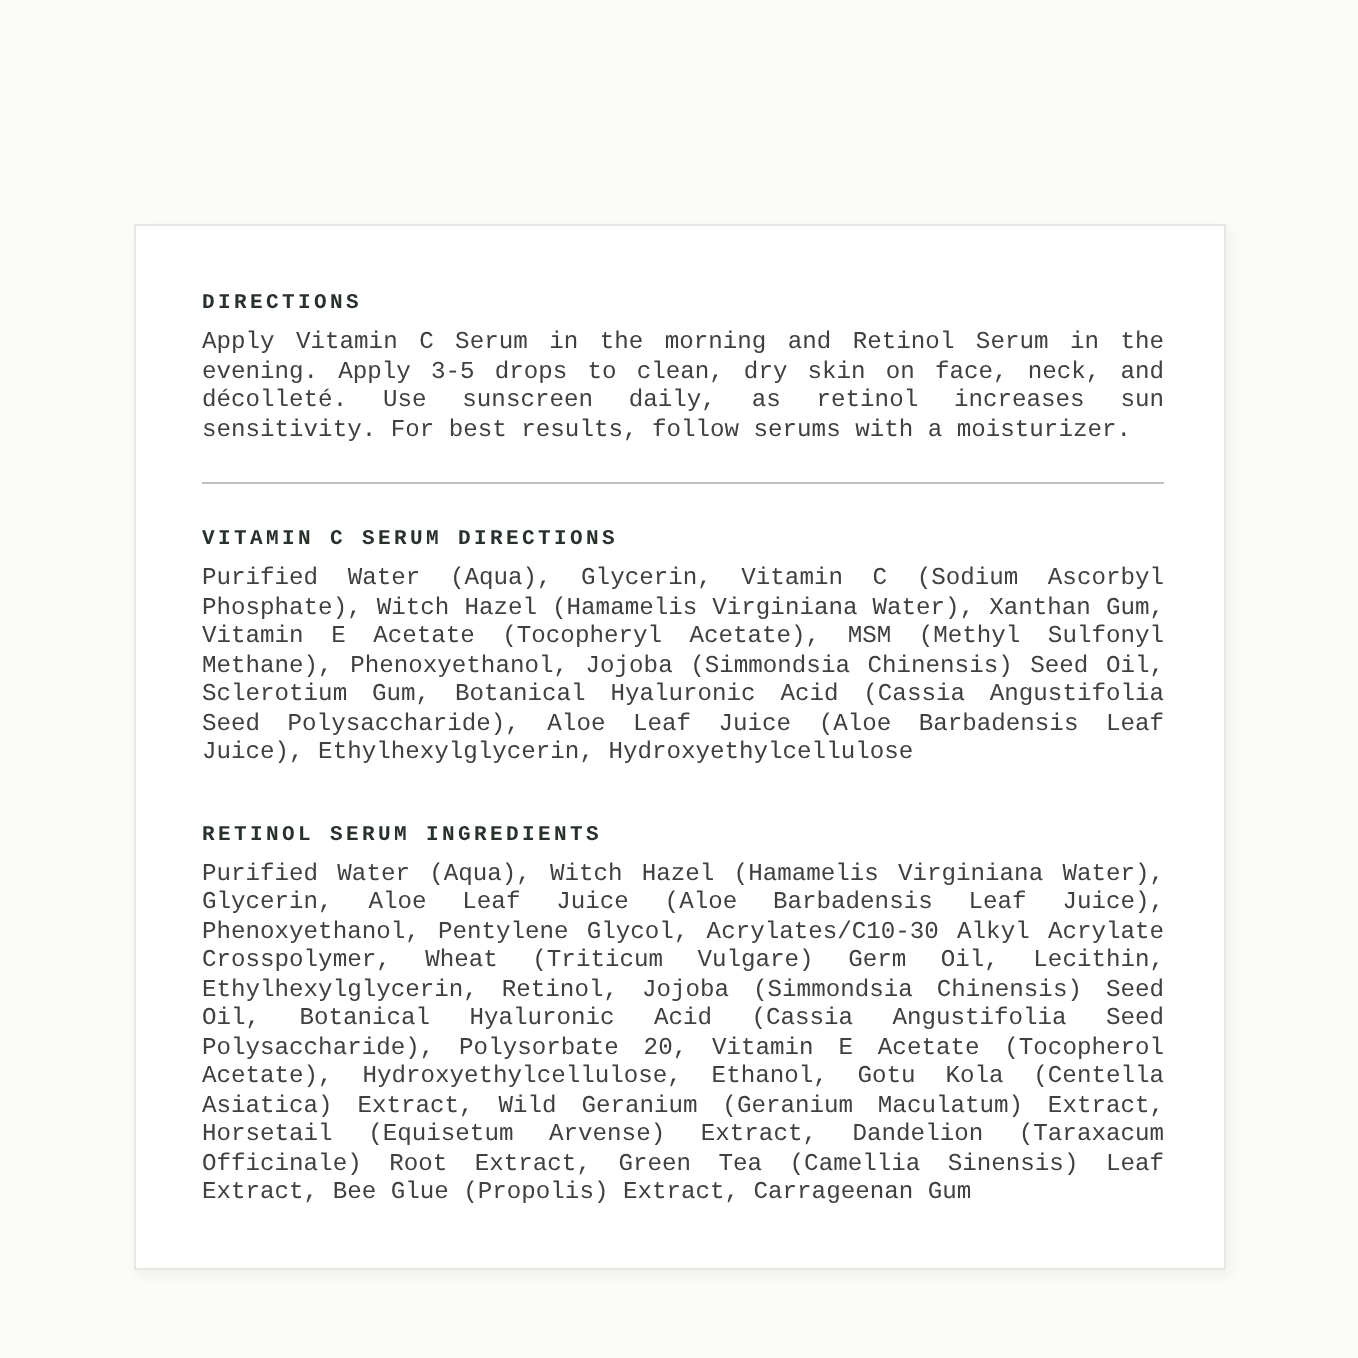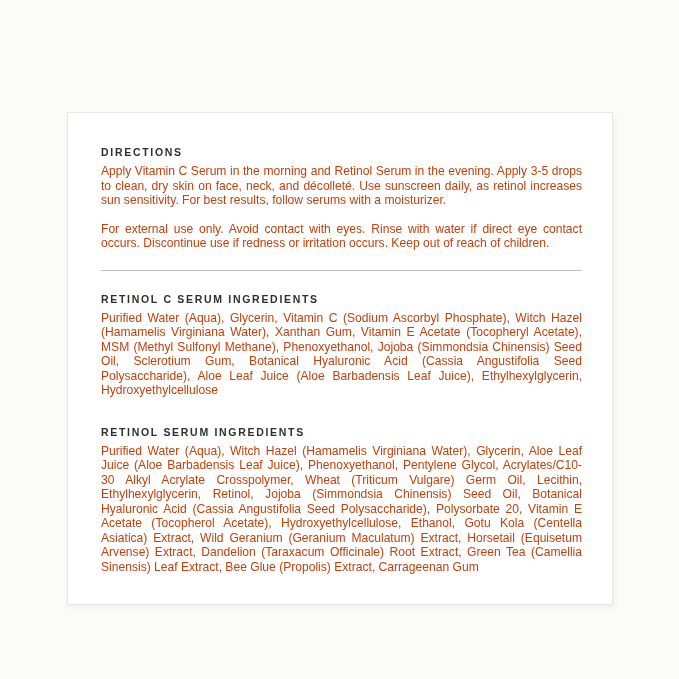--- a/index.html
+++ b/index.html
@@ -4,21 +4,21 @@
 <style>
   * { margin: 0; padding: 0; box-sizing: border-box; }
   html, body {
     width: 679px; height: 679px;
     background: #fbfbf9;
     font-family: "Liberation Sans", "DejaVu Sans", sans-serif;
     overflow: hidden;
   }
   .stage {
     position: relative;
-    width: 679px; height: 546px;
+    width: 679px; height: 546px; font-family: Liberation Mono, monospace;
   }
   .label-card {
     position: absolute;
     left: 67px; top: 112px;
     width: 546px; min-height: 464px;
     background: #ffffff;
     border: 1px solid #eae7e2;
     box-shadow: 2px 3px 7px rgba(0,0,0,0.05);
     padding: 33px 30px 30px 33px;
   }
@@ -26,48 +26,47 @@
     font-size: 10.5px;
     font-weight: 700;
     letter-spacing: 1.7px;
     color: #28322b;
     margin-bottom: 6px;
   }
   .body-text {
     font-size: 12.1px;
     line-height: 14.5px;
     text-align: justify;
-    color: #c2410c;
+    color: #404040;
   }
   .para-gap { margin-top: 14px; }
   .section-divider {
     border: none;
     border-top: 1px solid #c0c0c0;
     margin: 19px 0 22px 0;
     height: 0;
   }
   .ingredients-section { margin-top: 28px; }
   .ingredients-section.first-after-divider { margin-top: 0; }
 </style>
 </head>
 <body>
 
 <div class="stage">
   <div class="label-card">
 
     <section>
       <h2 class="section-heading">DIRECTIONS</h2>
       <p class="body-text">Apply Vitamin C Serum in the morning and Retinol Serum in the evening. Apply 3-5 drops to clean, dry skin on face, neck, and décolleté. Use sunscreen daily, as retinol increases sun sensitivity. For best results, follow serums with a moisturizer.</p>
-      <p class="body-text para-gap">For external use only. Avoid contact with eyes. Rinse with water if direct eye contact occurs. Discontinue use if redness or irritation occurs. Keep out of reach of children.</p>
     </section>
 
     <hr class="section-divider">
 
     <section class="ingredients-section first-after-divider">
-      <h2 class="section-heading">RETINOL C SERUM INGREDIENTS</h2>
+      <h2 class="section-heading">VITAMIN C SERUM DIRECTIONS</h2>
       <p class="body-text">Purified Water (Aqua), Glycerin, Vitamin C (Sodium Ascorbyl Phosphate), Witch Hazel (Hamamelis Virginiana Water), Xanthan Gum, Vitamin E Acetate (Tocopheryl Acetate), MSM (Methyl Sulfonyl Methane), Phenoxyethanol, Jojoba (Simmondsia Chinensis) Seed Oil, Sclerotium Gum, Botanical Hyaluronic Acid (Cassia Angustifolia Seed Polysaccharide), Aloe Leaf Juice (Aloe Barbadensis Leaf Juice), Ethylhexylglyc­erin, Hydroxyethylcellulose</p>
     </section>
 
     <section class="ingredients-section">
       <h2 class="section-heading">RETINOL SERUM INGREDIENTS</h2>
       <p class="body-text">Purified Water (Aqua), Witch Hazel (Hamamelis Virginiana Water), Glycerin, Aloe Leaf Juice (Aloe Barbadensis Leaf Juice), Phenoxyethanol, Pentylene Glycol, Acrylates/C10-30 Alkyl Acrylate Crosspolymer, Wheat (Triticum Vulgare) Germ Oil, Lecithin, Ethylhexylglycerin, Retinol, Jojoba (Simmondsia Chinensis) Seed Oil, Botanical Hyaluronic Acid (Cassia Angustifolia Seed Polysaccharide), Polysorbate 20, Vitamin E Acetate (Tocopherol Acetate), Hydroxyethylcellulose, Ethanol, Gotu Kola (Centella Asiatica) Extract, Wild Geranium (Geranium Maculatum) Extract, Horsetail (Equisetum Arvense) Extract, Dandelion (Taraxacum Officinale) Root Extract, Green Tea (Camellia Sinensis) Leaf Extract, Bee Glue (Propolis) Extract, Carrageenan Gum</p>
     </section>
 
   </div>
 </div>

